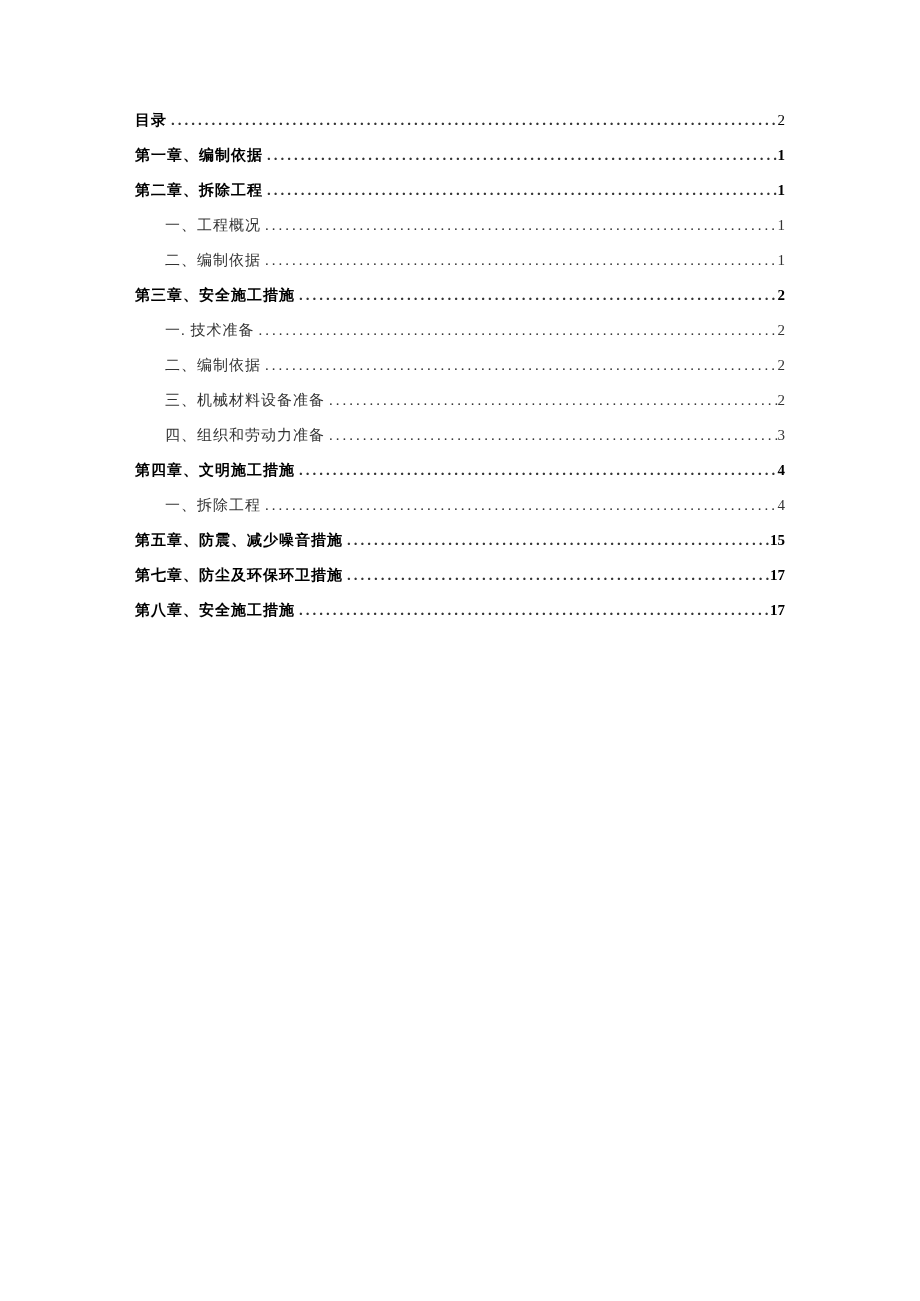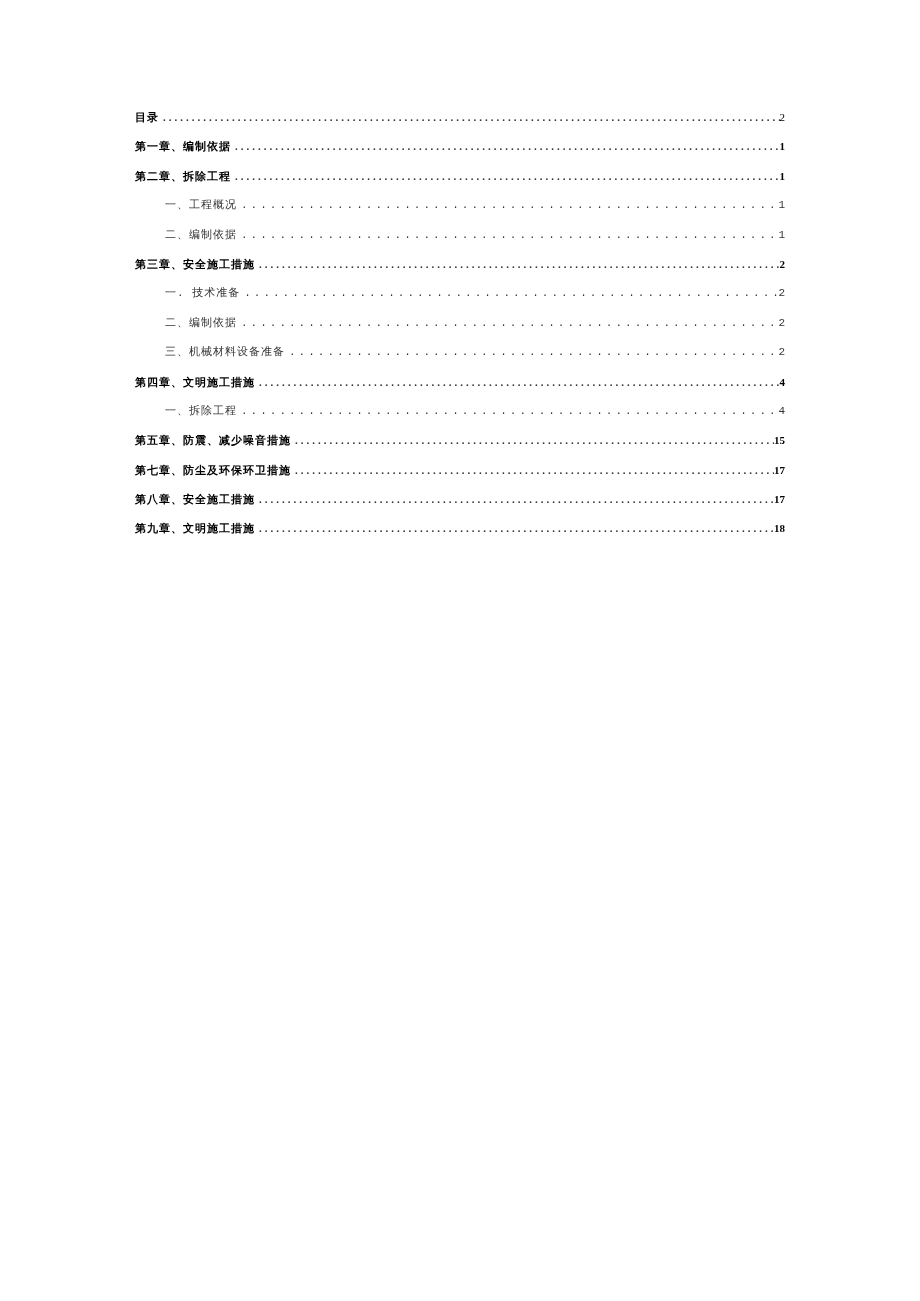--- a/index.html
+++ b/index.html
@@ -14,32 +14,31 @@
       height: 1301px;
       padding: 110px 135px 0 135px;
     }
     .toc {
       width: 100%;
     }
     .toc-row {
       display: flex;
       align-items: baseline;
       margin-bottom: 14px;
-      font-size: 11px;
+      font-size: 15px;
       line-height: 1.4;
     }
     .toc-row.level-1 {
       font-weight: bold;
       color: #000;
     }
     .toc-row.level-2 {
       padding-left: 30px;
       font-weight: normal;
       color: #333;
-      font-family: Liberation Mono, monospace;
     }
     .toc-label {
       white-space: nowrap;
       letter-spacing: 1px;
     }
     .toc-dots {
       flex: 1;
       overflow: hidden;
       white-space: nowrap;
       letter-spacing: 3px;
@@ -102,20 +101,25 @@
     <div class="toc-row level-2">
       <span class="toc-label">二、编制依据</span>
       <span class="toc-dots"></span>
       <span class="toc-page">2</span>
     </div>
     <div class="toc-row level-2">
       <span class="toc-label">三、机械材料设备准备</span>
       <span class="toc-dots"></span>
       <span class="toc-page">2</span>
     </div>
+    <div class="toc-row level-2">
+      <span class="toc-label">四、组织和劳动力准备</span>
+      <span class="toc-dots"></span>
+      <span class="toc-page">3</span>
+    </div>
     <div class="toc-row level-1">
       <span class="toc-label">第四章、文明施工措施</span>
       <span class="toc-dots"></span>
       <span class="toc-page">4</span>
     </div>
     <div class="toc-row level-2">
       <span class="toc-label">一、拆除工程</span>
       <span class="toc-dots"></span>
       <span class="toc-page">4</span>
     </div>
@@ -127,18 +131,13 @@
     <div class="toc-row level-1">
       <span class="toc-label">第七章、防尘及环保环卫措施</span>
       <span class="toc-dots"></span>
       <span class="toc-page">17</span>
     </div>
     <div class="toc-row level-1">
       <span class="toc-label">第八章、安全施工措施</span>
       <span class="toc-dots"></span>
       <span class="toc-page">17</span>
     </div>
-    <div class="toc-row level-1">
-      <span class="toc-label">第九章、文明施工措施</span>
-      <span class="toc-dots"></span>
-      <span class="toc-page">18</span>
-    </div>
   </div>
 
 </body></html>

